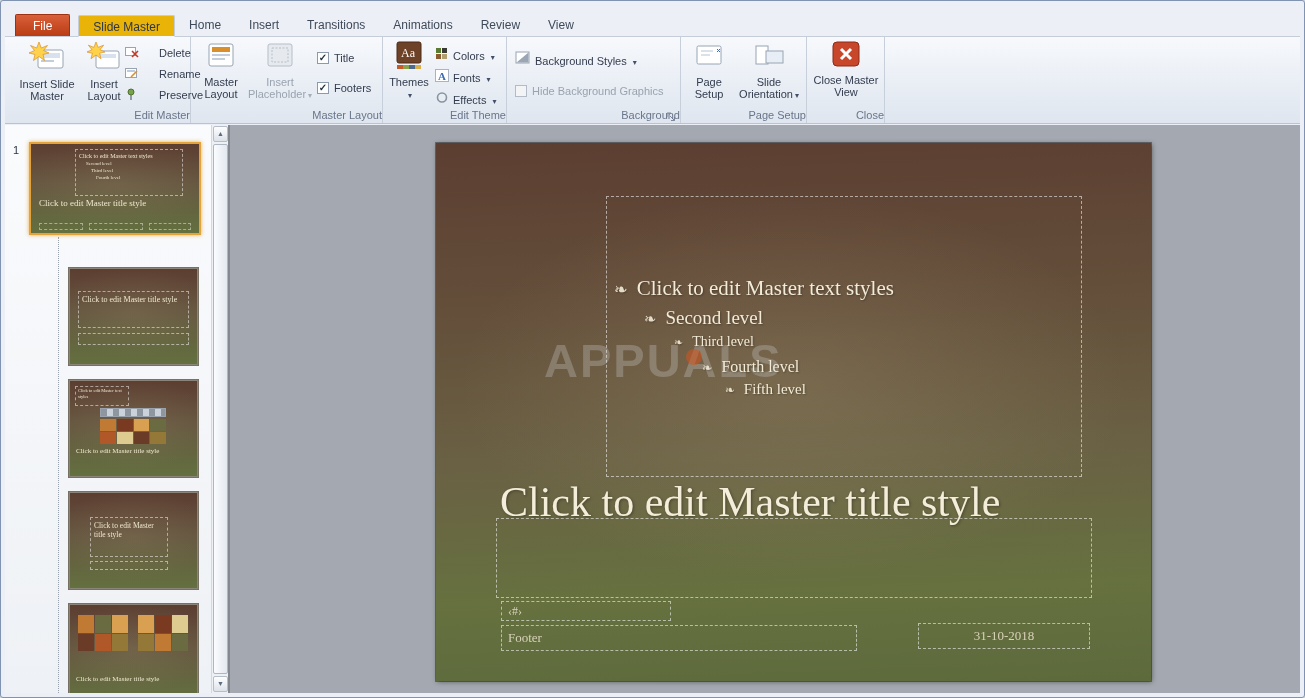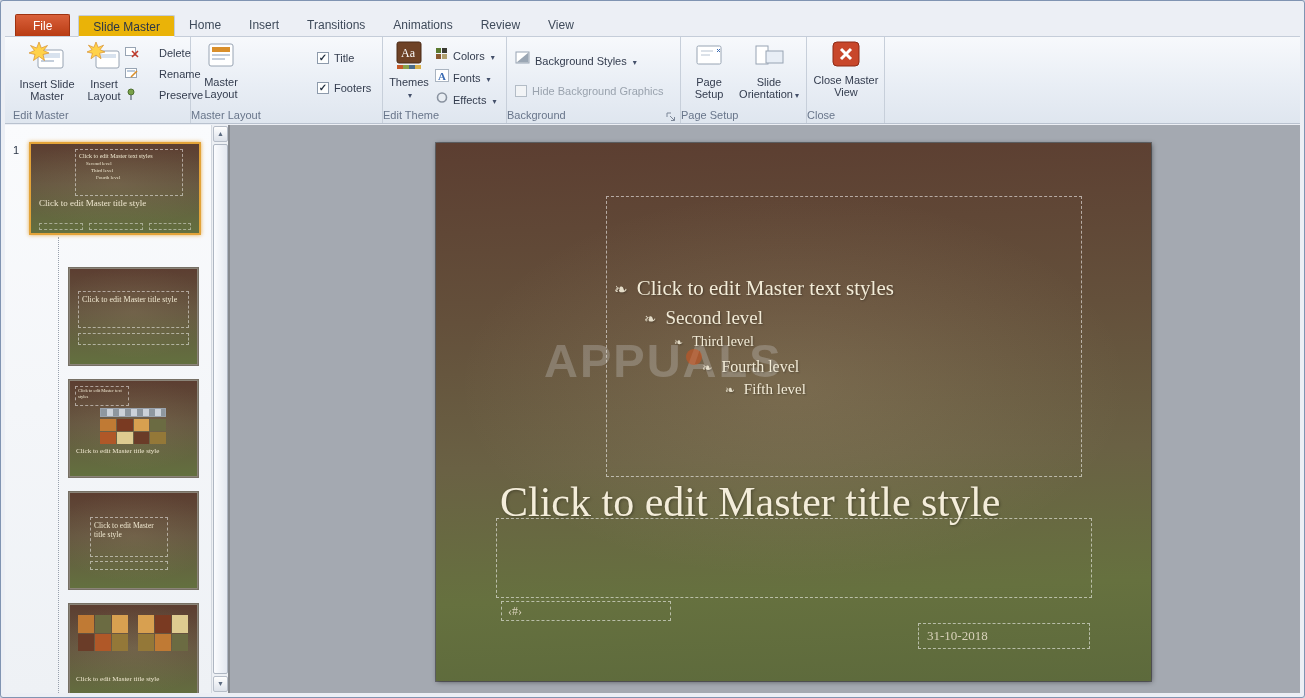--- a/index.html
+++ b/index.html
@@ -8,21 +8,21 @@
 
   
   .tabstrip{position:absolute;left:4px;right:4px;top:12px;height:24px;display:flex;align-items:flex-end;border-bottom:1px solid #c5cdd9;padding-left:10px}
   .tab{height:22px;line-height:22px;padding:0 14px;font-size:12px;color:#3e4a5a;white-space:nowrap}
   .tab.file{background:linear-gradient(#d9603a,#b93c14);color:#fff;border-radius:2px 2px 0 0;margin-right:8px;padding:0 17px;border:1px solid #9e3210;border-bottom:none}
   .tab.active{background:#eab308;border:1px solid #c5cdd9;border-bottom:1px solid #f7f9fc;margin-bottom:-1px;border-radius:2px 2px 0 0;color:#2b3647}
 
   
   .ribbon{position:absolute;left:4px;right:4px;top:36px;height:87px;background:linear-gradient(#f7f9fc,#e9eef5 55%,#dfe6ef);border-bottom:1px solid #b9c2cf}
   .rgroup{position:absolute;top:0;height:100%;border-right:1px solid #c7cfda}
-  .glabel{position:absolute;bottom:2px;left:0;right:0;text-align:left;font-size:11px;color:#68758a}
+  .glabel{position:absolute;bottom:2px;left:0;right:0;text-align:right;font-size:11px;color:#68758a}
   .bigbtn{position:absolute;top:2px;height:66px;display:flex;flex-direction:column;align-items:center;text-align:center;font-size:11px;color:#333c4e;border-radius:3px;padding-top:2px}
   .bigbtn .blabel{line-height:12px;margin-top:3px}
   .smallbtn{position:absolute;display:flex;align-items:center;gap:20px;font-size:11px;color:#333c4e;height:18px;left:112px;width:62px}
   .chk{position:absolute;display:flex;align-items:center;gap:5px;font-size:11px;color:#333c4e}
   .box{width:12px;height:12px;border:1px solid #8d9aab;background:#fdfefe;font-size:10px;line-height:10px;text-align:center;color:#1f2c3d;font-weight:bold;flex:0 0 auto}
   .box.off{background:#f2f4f6;border-color:#b3bcc6}
   .disabled, .disabled .blabel{color:#9aa3ae}
   .arrow{font-size:8px;color:#44506a;margin-left:2px}
   .disabled .arrow{color:#a7aeb7}
   .rowbtn{position:absolute;display:flex;align-items:flex-end;gap:4px;font-size:11px;color:#333c4e;height:18px}
@@ -73,21 +73,21 @@
       radial-gradient(ellipse 65% 50% at 50% 45%, rgba(215,195,155,.16), transparent 72%),
       radial-gradient(ellipse 130% 130% at 50% 50%, transparent 55%, rgba(25,18,8,.28) 100%),
       linear-gradient(178deg,#5c3e31 0%,#64503b 32%,#6a6144 58%,#66713f 82%,#5d6a3c 100%);
     box-shadow:1px 1px 5px rgba(0,0,0,.45), 0 0 0 1px rgba(55,55,55,.55)}
   .dash{border:1px dashed rgba(255,255,255,.55)}
   .ph{position:absolute}
   .content-ph{left:170px;top:53px;width:476px;height:281px}
   .title-ph{left:60px;top:375px;width:596px;height:80px}
   .num-ph{left:65px;top:458px;width:170px;height:20px;font-size:12px;color:#d9d2ba;font-family:"Liberation Serif",serif;padding:2px 6px}
   .footer-ph{left:65px;top:482px;width:356px;height:26px;font-size:13px;color:#d9d2ba;font-family:"Liberation Serif",serif;padding:4px 6px}
-  .date-ph{left:482px;top:480px;width:172px;height:26px;font-size:13px;color:#d9d2ba;font-family:"Liberation Serif",serif;padding:4px 8px;text-align:left}
+  .date-ph{left:482px;top:480px;width:172px;height:26px;font-size:13px;color:#d9d2ba;font-family:"Liberation Serif",serif;padding:4px 8px;text-align:center}
   .bline{position:absolute;color:#f2ebd7;font-family:"Liberation Serif",serif;white-space:nowrap;text-shadow:1px 1px 2px rgba(0,0,0,.3)}
   .bline .g{margin-right:9px;font-size:78%;opacity:.9}
   .b1{left:178px;top:133px;font-size:21px}
   .b2{left:208px;top:164px;font-size:19px}
   .b3{left:238px;top:191px;font-size:14px}
   .b4{left:266px;top:215px;font-size:16px}
   .b5{left:289px;top:238px;font-size:15px}
   .slidetitle{position:absolute;left:64px;top:331px;width:520px;font-family:"Liberation Serif",serif;font-size:42px;line-height:57px;color:#f4edda;text-shadow:1px 1px 3px rgba(0,0,0,.35)}
   .wm{position:absolute;left:108px;top:190px;font-size:47px;font-weight:bold;letter-spacing:2px;color:rgba(205,205,205,.30)}
   .wmdot{position:absolute;left:250px;top:206px;width:16px;height:16px;border-radius:50%;background:rgba(212,84,30,.55)}
@@ -156,20 +156,27 @@
     <div class="rgroup" style="left:186px;width:192px">
       <div class="bigbtn" style="left:4px;width:52px">
         <span><svg width="32" height="30">
               <rect x="4" y="3" width="24" height="22" rx="2" fill="#fff" stroke="#98a4b3"></rect>
               <rect x="7" y="6" width="18" height="5" fill="#d98f2b"></rect>
               <rect x="7" y="13" width="18" height="2" fill="#c4cedb"></rect>
               <rect x="7" y="17" width="13" height="2" fill="#c4cedb"></rect>
             </svg></span>
         <span class="blabel">Master Layout</span>
       </div>
+      <div class="bigbtn disabled" style="left:58px;width:62px">
+        <span><svg width="32" height="30">
+              <rect x="4" y="3" width="24" height="22" rx="2" fill="#e6eaef" stroke="#b6bdc8"></rect>
+              <rect x="8" y="7" width="16" height="14" fill="none" stroke="#b6bdc8" stroke-dasharray="2,1.5"></rect>
+            </svg></span>
+        <span class="blabel"><span>Insert Placeholder</span><span class="arrow">▾</span></span>
+      </div>
       <div class="chk" style="left:126px;top:15px">
         <span class="box">✓</span>
         <span>Title</span>
       </div>
       <div class="chk" style="left:126px;top:45px">
         <span class="box">✓</span>
         <span>Footers</span>
       </div>
       <div class="glabel">Master Layout</div>
     </div>
@@ -344,17 +351,18 @@
       <div class="bline b1"><span class="g">❧</span><span>Click to edit Master text styles</span></div>
       <div class="bline b2"><span class="g">❧</span><span>Second level</span></div>
       <div class="bline b3"><span class="g">❧</span><span>Third level</span></div>
       <div class="bline b4"><span class="g">❧</span><span>Fourth level</span></div>
       <div class="bline b5"><span class="g">❧</span><span>Fifth level</span></div>
 
       <div class="ph dash title-ph"></div>
       <div class="slidetitle">Click to edit Master title style</div>
 
       <div class="ph dash num-ph"><span>‹#›</span></div>
+      <div class="ph dash footer-ph"><span>Footer</span></div>
       <div class="ph dash date-ph"><span>31-10-2018</span></div>
     </div>
   </div>
 
 </div>
 
 </body></html>

